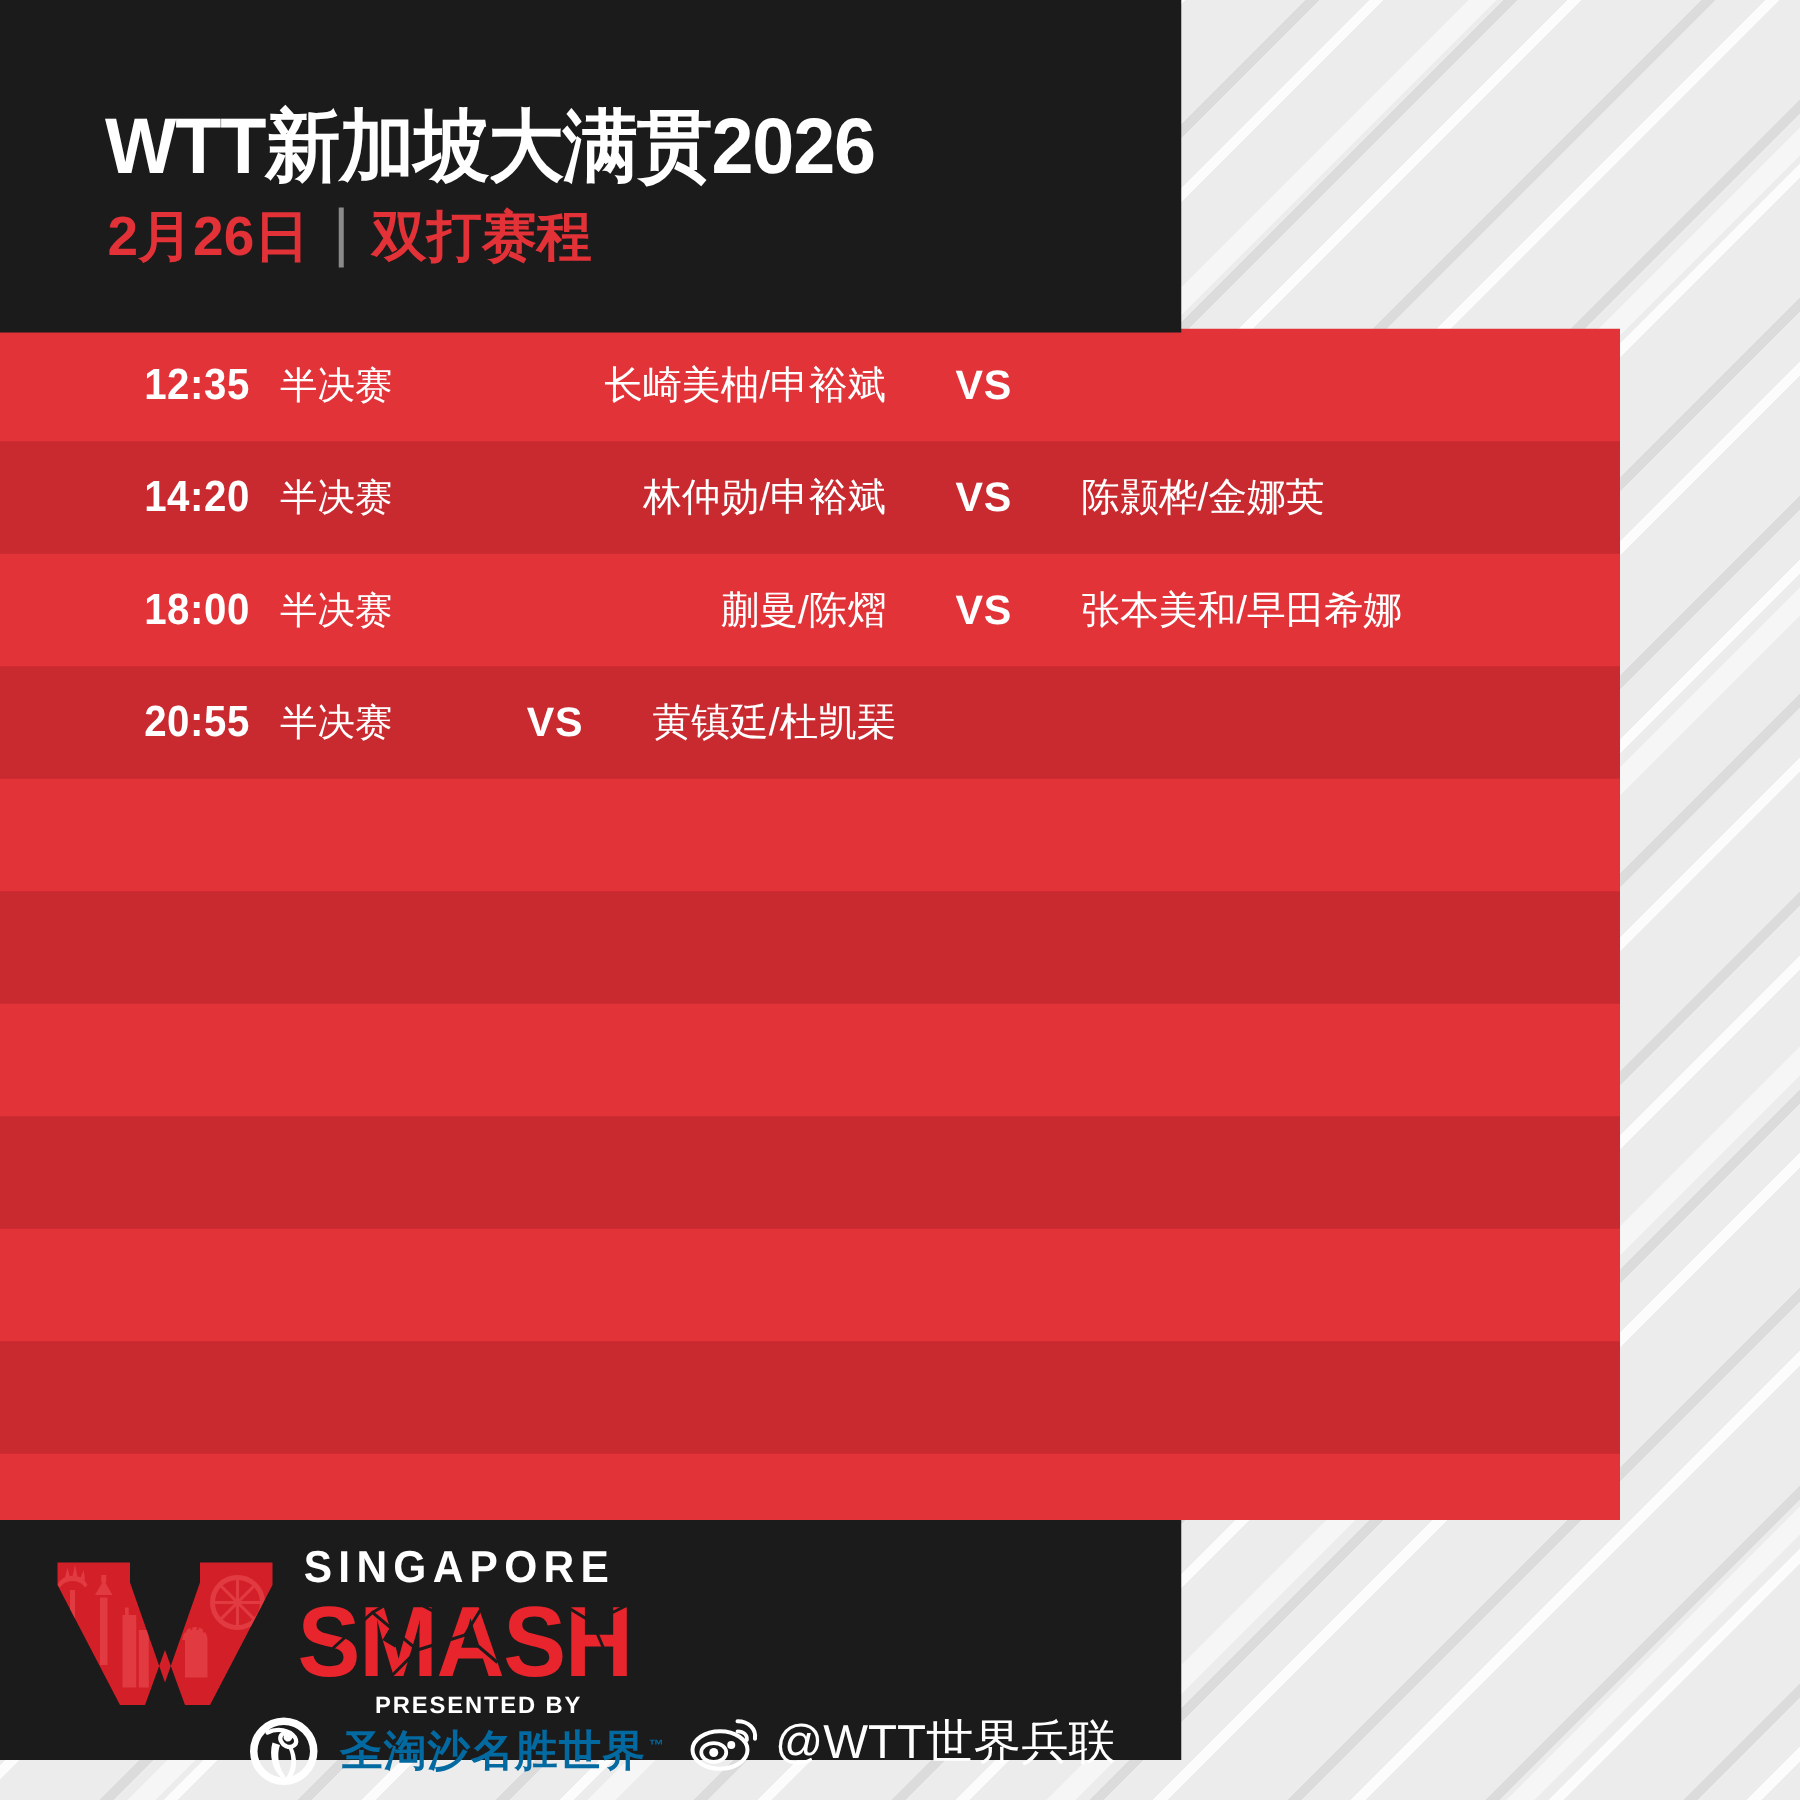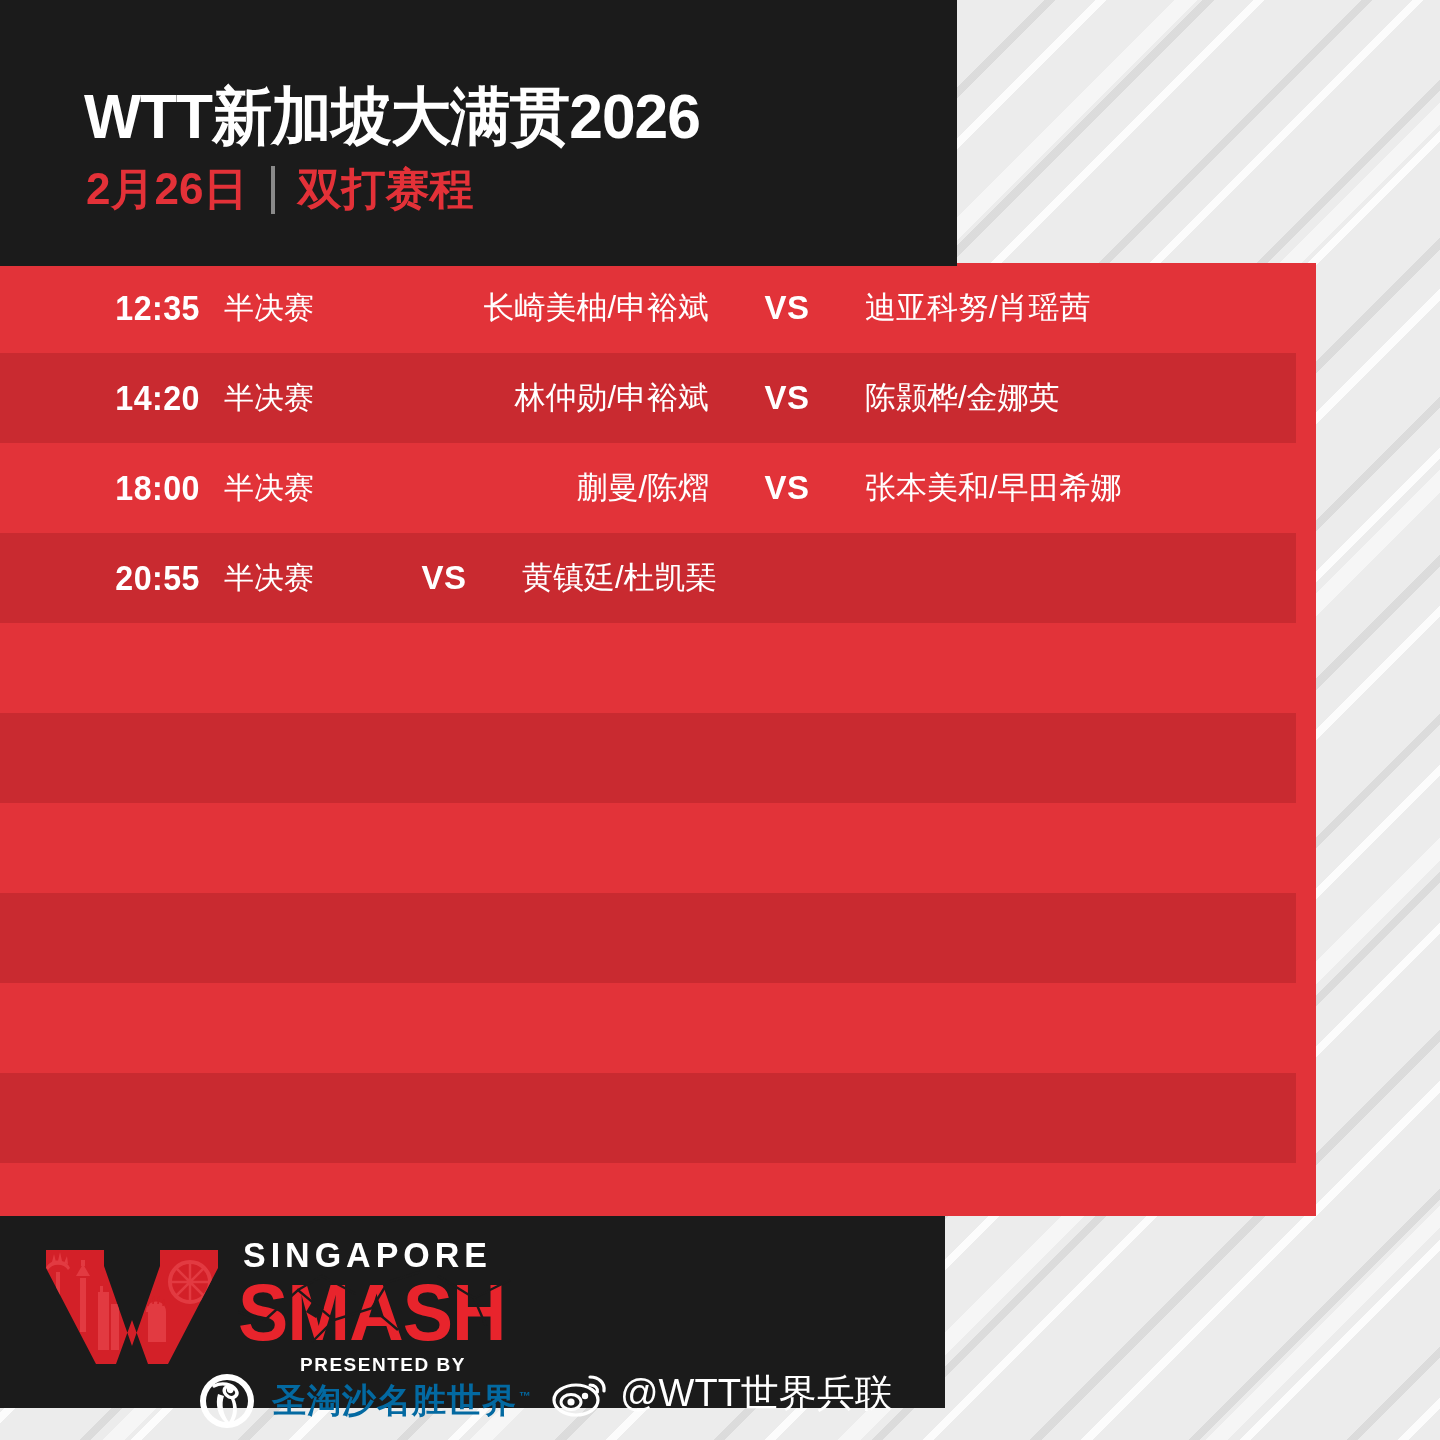--- a/index.html
+++ b/index.html
@@ -39,21 +39,21 @@
         rgba(255,255,255,0.55) 150px,
         rgba(255,255,255,0.55) 166px,
         rgba(255,255,255,0.0) 166px,
         rgba(255,255,255,0.0) 260px
       );
   }
 
   
   #header{
     position:absolute;left:0;top:0;width:945px;height:266px;
-    background:#1b1b1b;z-index:5;padding-left:12px;
+    background:#1b1b1b;z-index:5;
   }
   #title{
     position:absolute;left:84px;top:74px;
     color:#ffffff;
     font-size:63px;
     font-weight:bold;
     letter-spacing:-1px;
     white-space:nowrap;
     transform:scaleX(0.96);
     transform-origin:left center;
@@ -69,21 +69,21 @@
   #divider{
     width:4px;height:48px;background:#8a8a8a;margin:0 22px 0 24px;
   }
   #event{
     color:#e33138;font-size:44px;font-weight:bold;
   }
 
   
   #panel{
     position:absolute;left:0;top:263px;width:1296px;height:953px;
-    background:#e23339;overflow:hidden;z-index:4;padding-left:20px;
+    background:#e23339;overflow:hidden;z-index:4;
   }
   .stripe{
     position:absolute;left:0;width:1296px;background:#c92a30;
   }
 
   .row{
     position:absolute;left:0;width:1296px;height:90px;
     display:flex;align-items:center;color:#fff;
     z-index:3;
   }
@@ -188,21 +188,20 @@
       <div class="stripe" style="top: 810px; height: 90px;"></div>
       <div class="stripe" style="top: 990px;"></div>
     </div>
 
   <div id="rows">
       <div class="row" style="top: 0px;">
         <div class="c-time">12:35</div>
         <div class="c-stage">半决赛</div>
         <div class="c-home">长崎美柚/申裕斌</div>
         <div class="c-vs">VS</div>
-        <div class="c-away">迪亚科努/肖瑶茜</div>
       </div>
       <div class="row" style="top: 90px; border-radius: 31px;">
         <div class="c-time">14:20</div>
         <div class="c-stage">半决赛</div>
         <div class="c-home">林仲勋/申裕斌</div>
         <div class="c-vs">VS</div>
         <div class="c-away">陈颢桦/金娜英</div>
       </div>
       <div class="row" style="top: 180px;">
         <div class="c-time">18:00</div>

